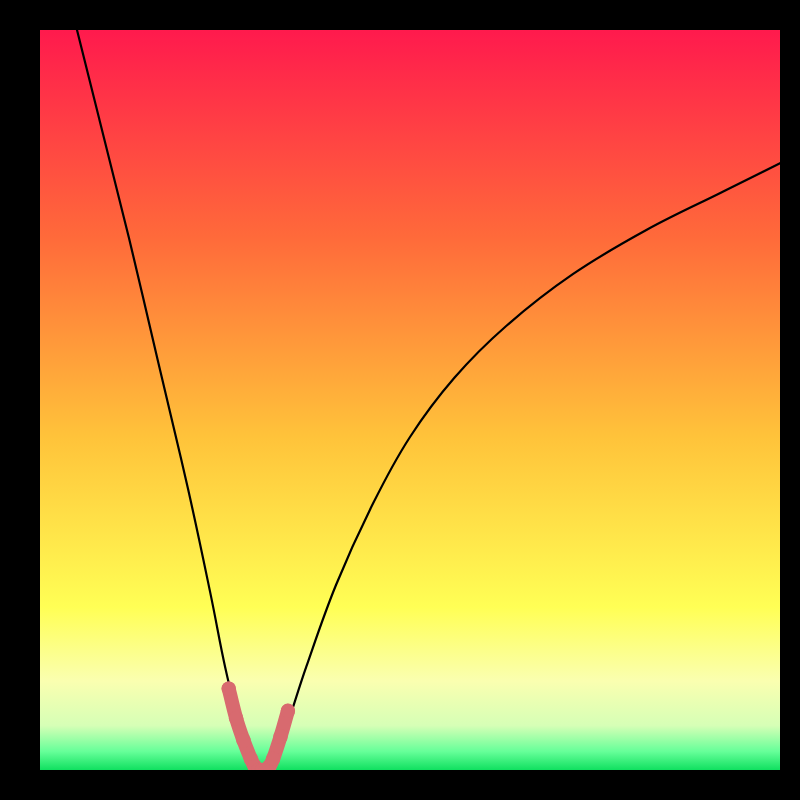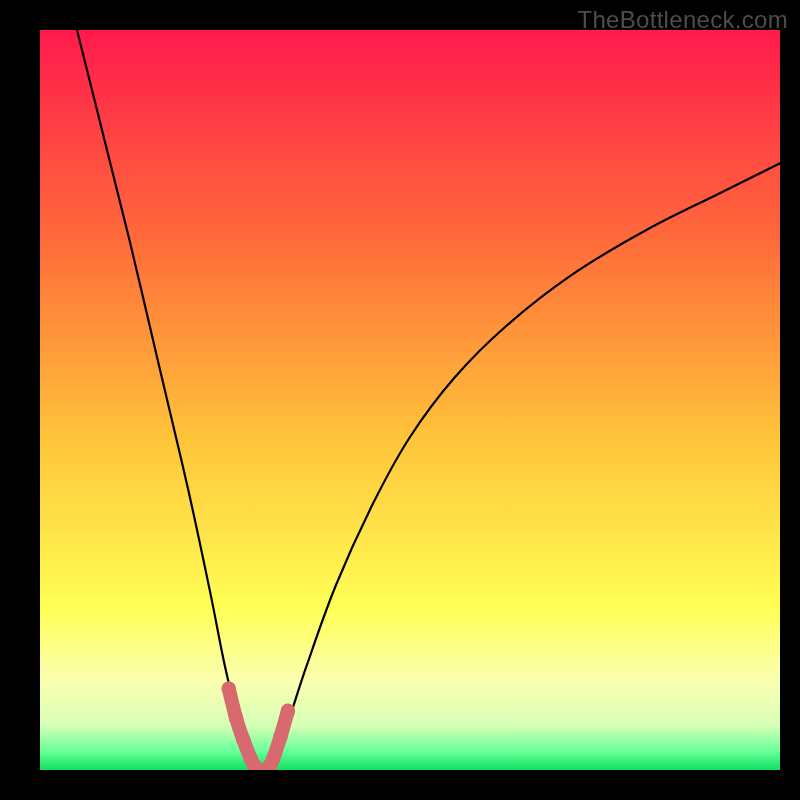--- a/index.html
+++ b/index.html
@@ -34,21 +34,20 @@
     letter-spacing: 0.3px;
     font-family: Arial, sans-serif;
   }
   svg { display: block; }
 </style>
 </head>
 <body>
 
 <div class="frame">
 
-  <div class="watermark">TheBottleneck.com</div>
 
   <div class="plot-area">
     <svg id="plot-svg" width="740" height="740" viewBox="0 0 740 740">
       <defs>
         <linearGradient id="bg-grad" x1="0" y1="0" x2="0" y2="1">
           <stop id="g0" offset="0%" stop-color="#ff1a4d"></stop>
           <stop id="g1" offset="28%" stop-color="#ff6a3a"></stop>
           <stop id="g2" offset="55%" stop-color="#ffc33a"></stop>
           <stop id="g3" offset="78%" stop-color="#ffff55"></stop>
           <stop id="g4" offset="88%" stop-color="#faffb0"></stop>

